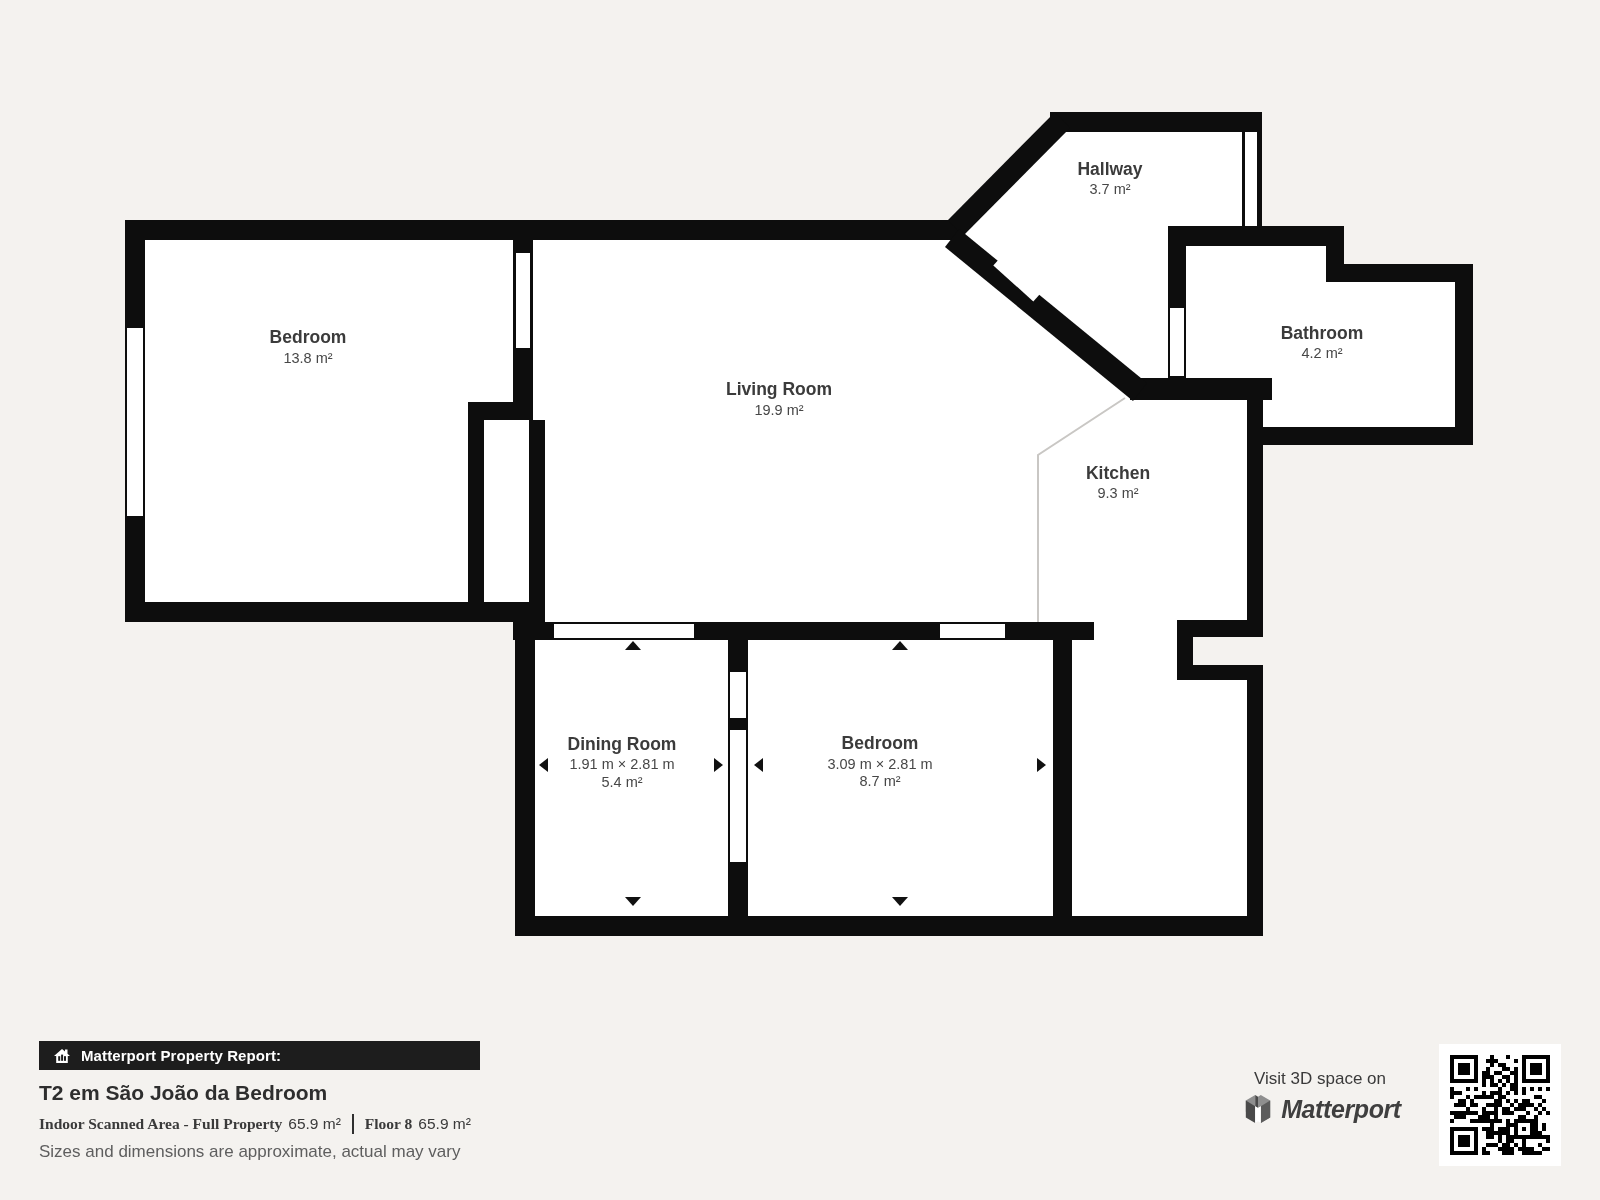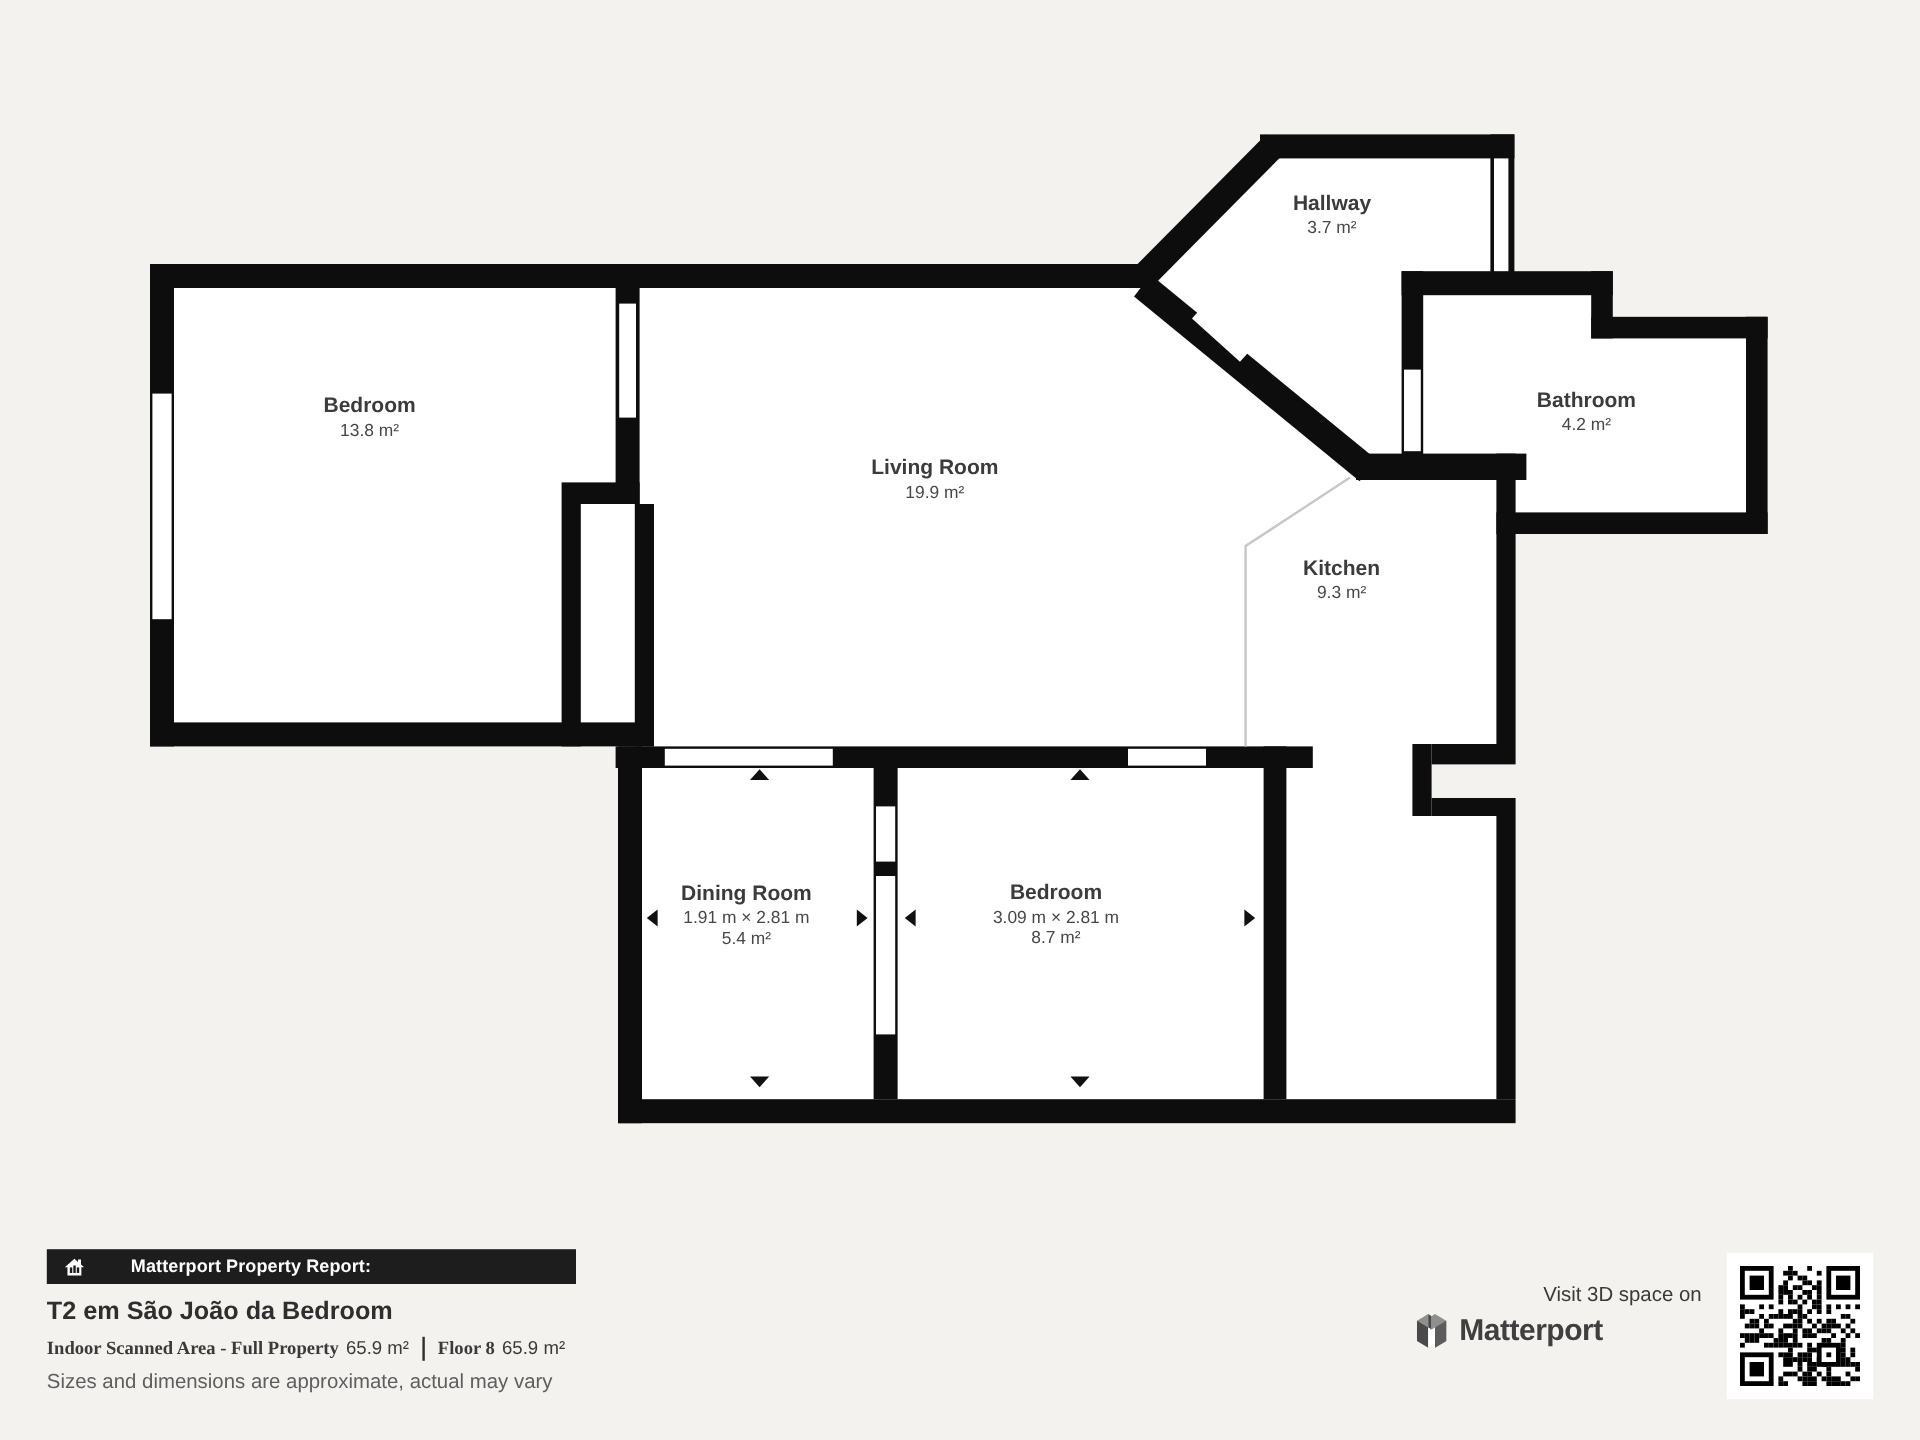--- a/index.html
+++ b/index.html
@@ -10,46 +10,46 @@
     -webkit-font-smoothing:antialiased;
   }
   #plan-svg{position:absolute;left:0;top:0;}
   .room-name{font-size:17.5px;font-weight:bold;fill:#3b3b3b;text-anchor:middle;}
   .room-sub{font-size:14.5px;fill:#474747;text-anchor:middle;}
   .arrow{fill:#111;}
 
   
   .report-bar{
     position:absolute;left:39px;top:1041px;width:441px;height:29px;
-    background:#1d1d1d;display:flex;align-items:center;gap:28px;
+    background:#1d1d1d;display:flex;align-items:center;
   }
   .report-bar .house{width:18px;height:16px;margin-left:14px;flex:0 0 auto;}
   .report-bar-label{color:#ffffff;font-size:15px;font-weight:bold;margin-left:10px;letter-spacing:.1px;}
   .report-title{
     position:absolute;left:39px;top:1081px;font-size:21px;font-weight:bold;color:#2e2e2e;
   }
   .report-info{
     position:absolute;left:39px;top:1114px;font-size:15.5px;color:#3a3a3a;
     display:flex;align-items:center;
   }
   .report-info b{font-weight:bold;font-family:Liberation Serif, serif;}
   .report-info .val{margin-left:6px;font-weight:normal;text-align:center;}
   .info-divider{display:inline-block;width:2px;height:20px;background:#2f2f2f;margin:0 11px;}
   .report-disclaimer{
     position:absolute;left:39px;top:1142px;font-size:17px;color:#5e5e5e;
   }
 
   
   .cta-visit{
-    position:absolute;top:1069px;left:1254px;width:164px;text-align:right;
+    position:absolute;top:1069px;left:1254px;width:164px;text-align:left;
     font-size:17px;color:#3a3a3a;
   }
   .cta-logo{
-    position:absolute;top:1092px;left:1178px;width:200px;height:34px;
-    display:flex;align-items:center;justify-content:flex-start;
+    position:absolute;top:1092px;left:1222px;width:200px;height:34px;
+    display:flex;align-items:center;justify-content:center;font-style:italic;
   }
   .cta-logo .brand{font-size:25px;font-weight:bold;color:#3f3f3f;letter-spacing:-0.4px;margin-left:8px;}
   .qr-box{
     position:absolute;left:1439px;top:1044px;width:122px;height:122px;background:#ffffff;
   }
   .qr-box svg{position:absolute;left:11px;top:11px;}
 </style>
 </head>
 <body>
 

